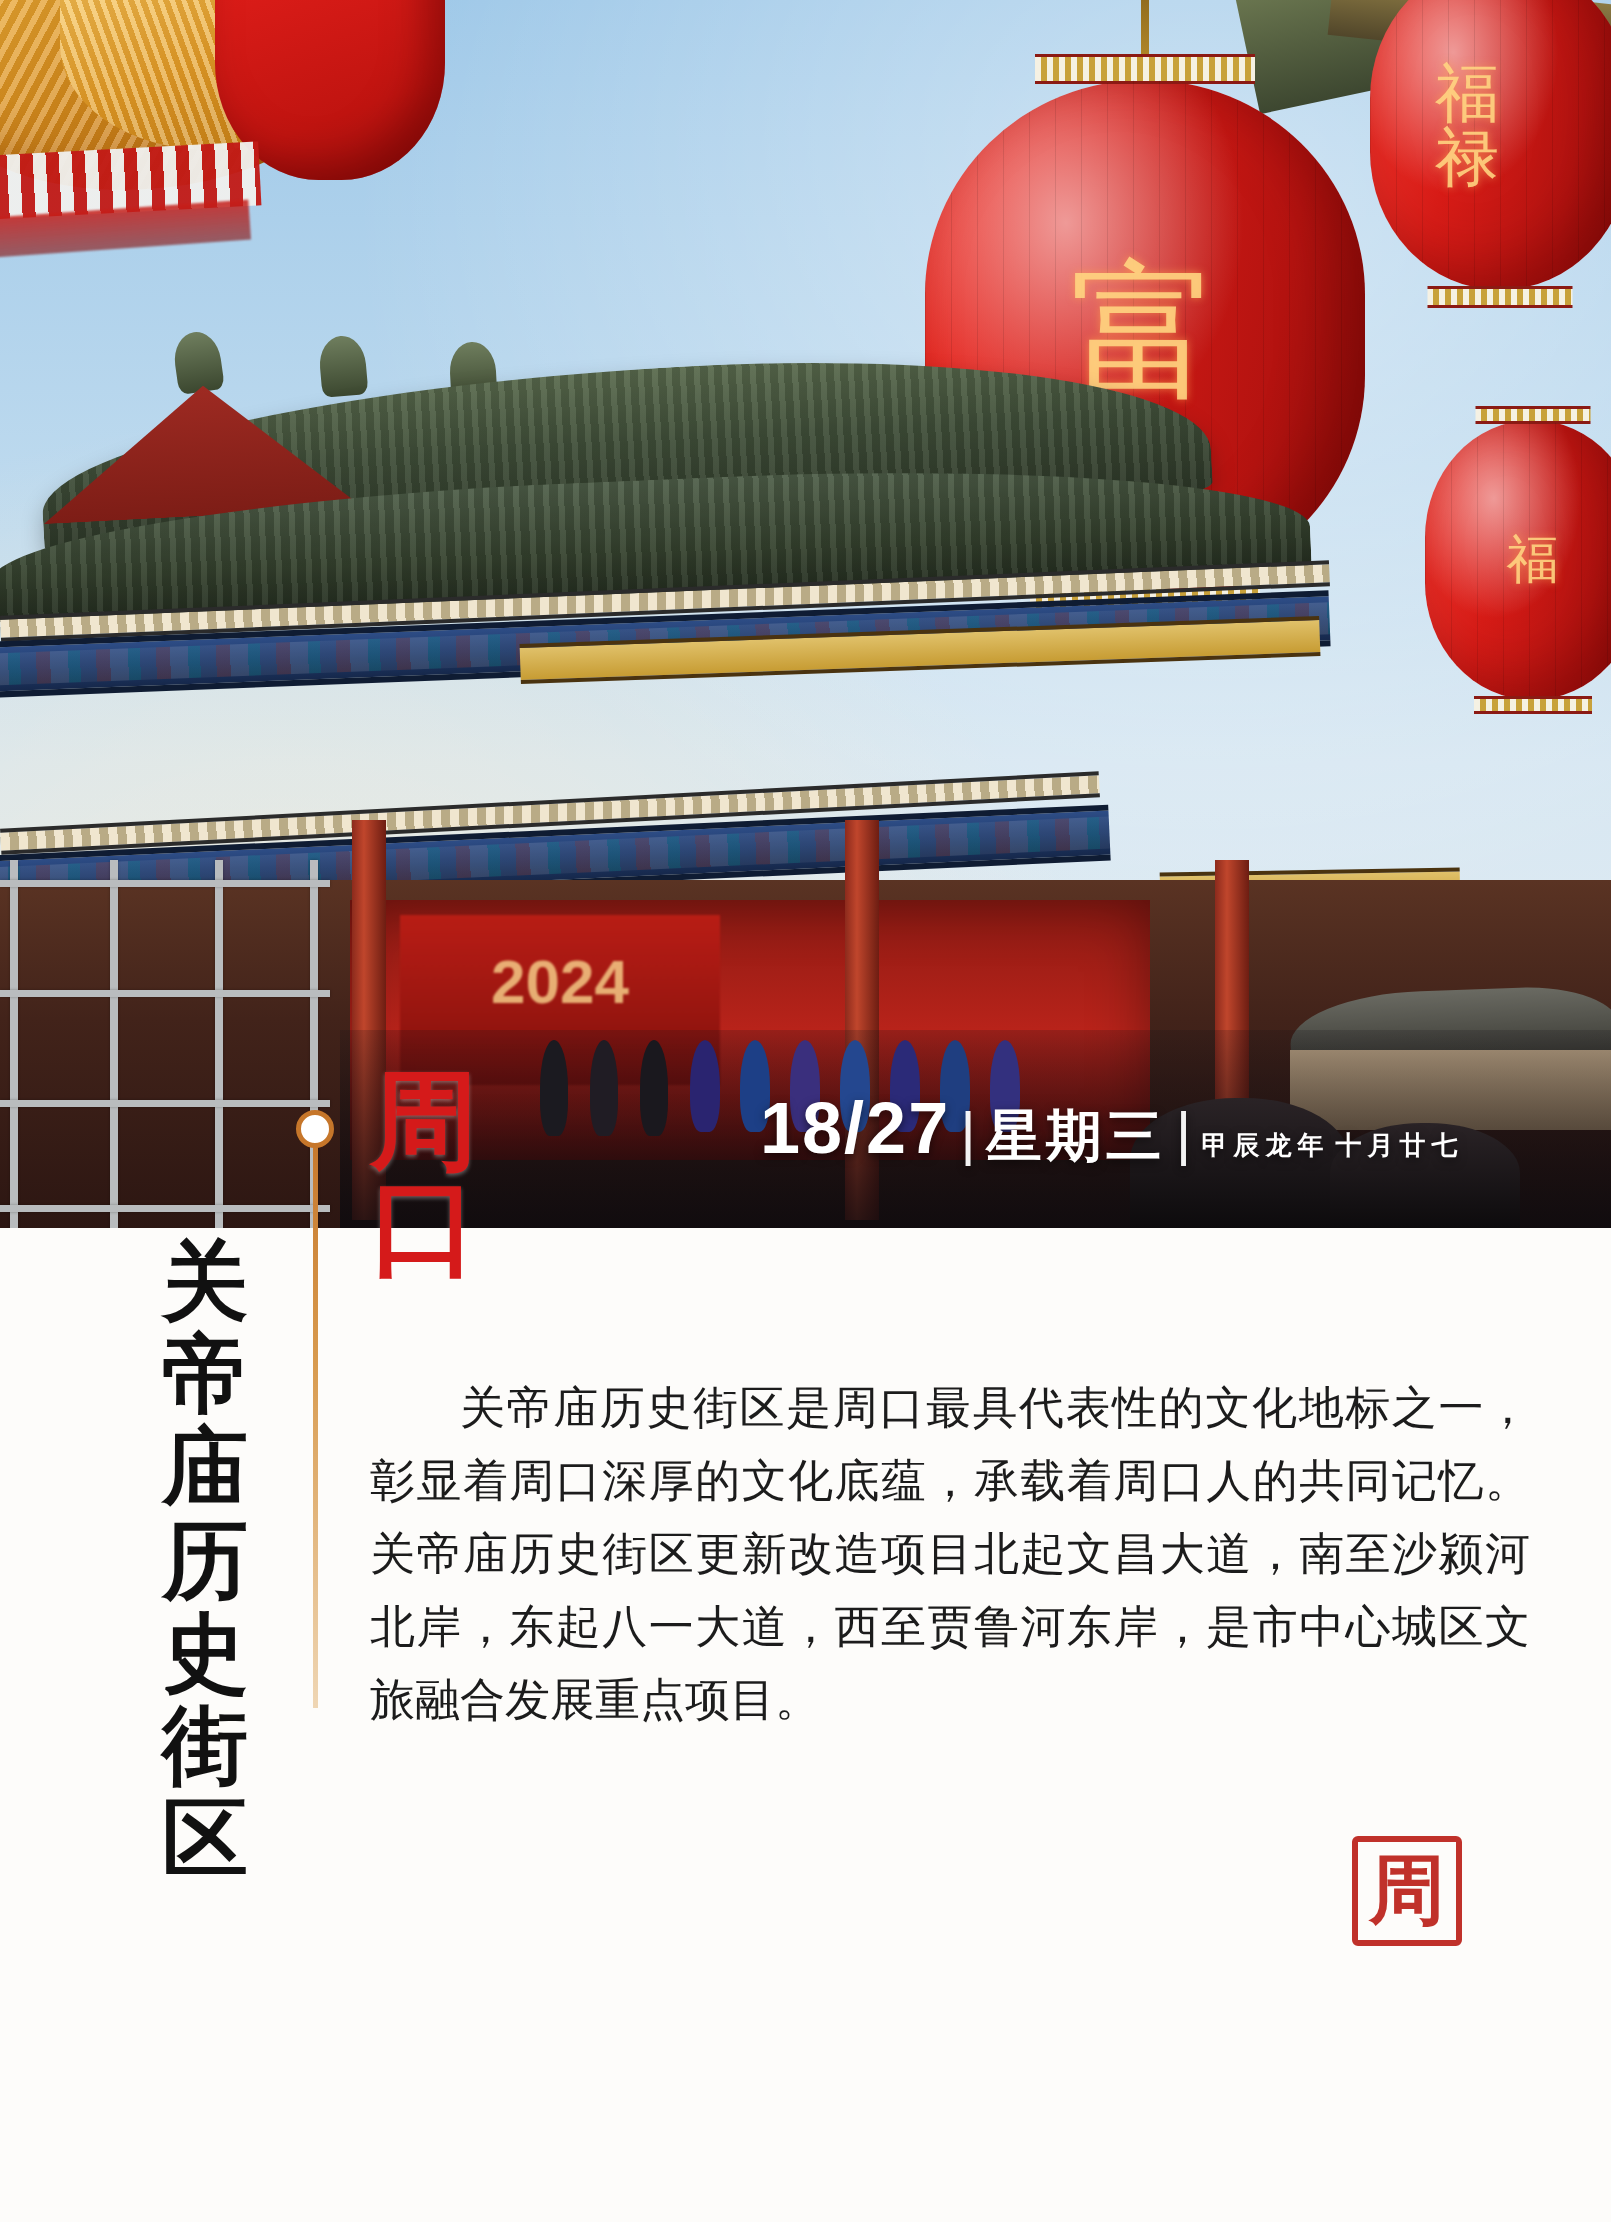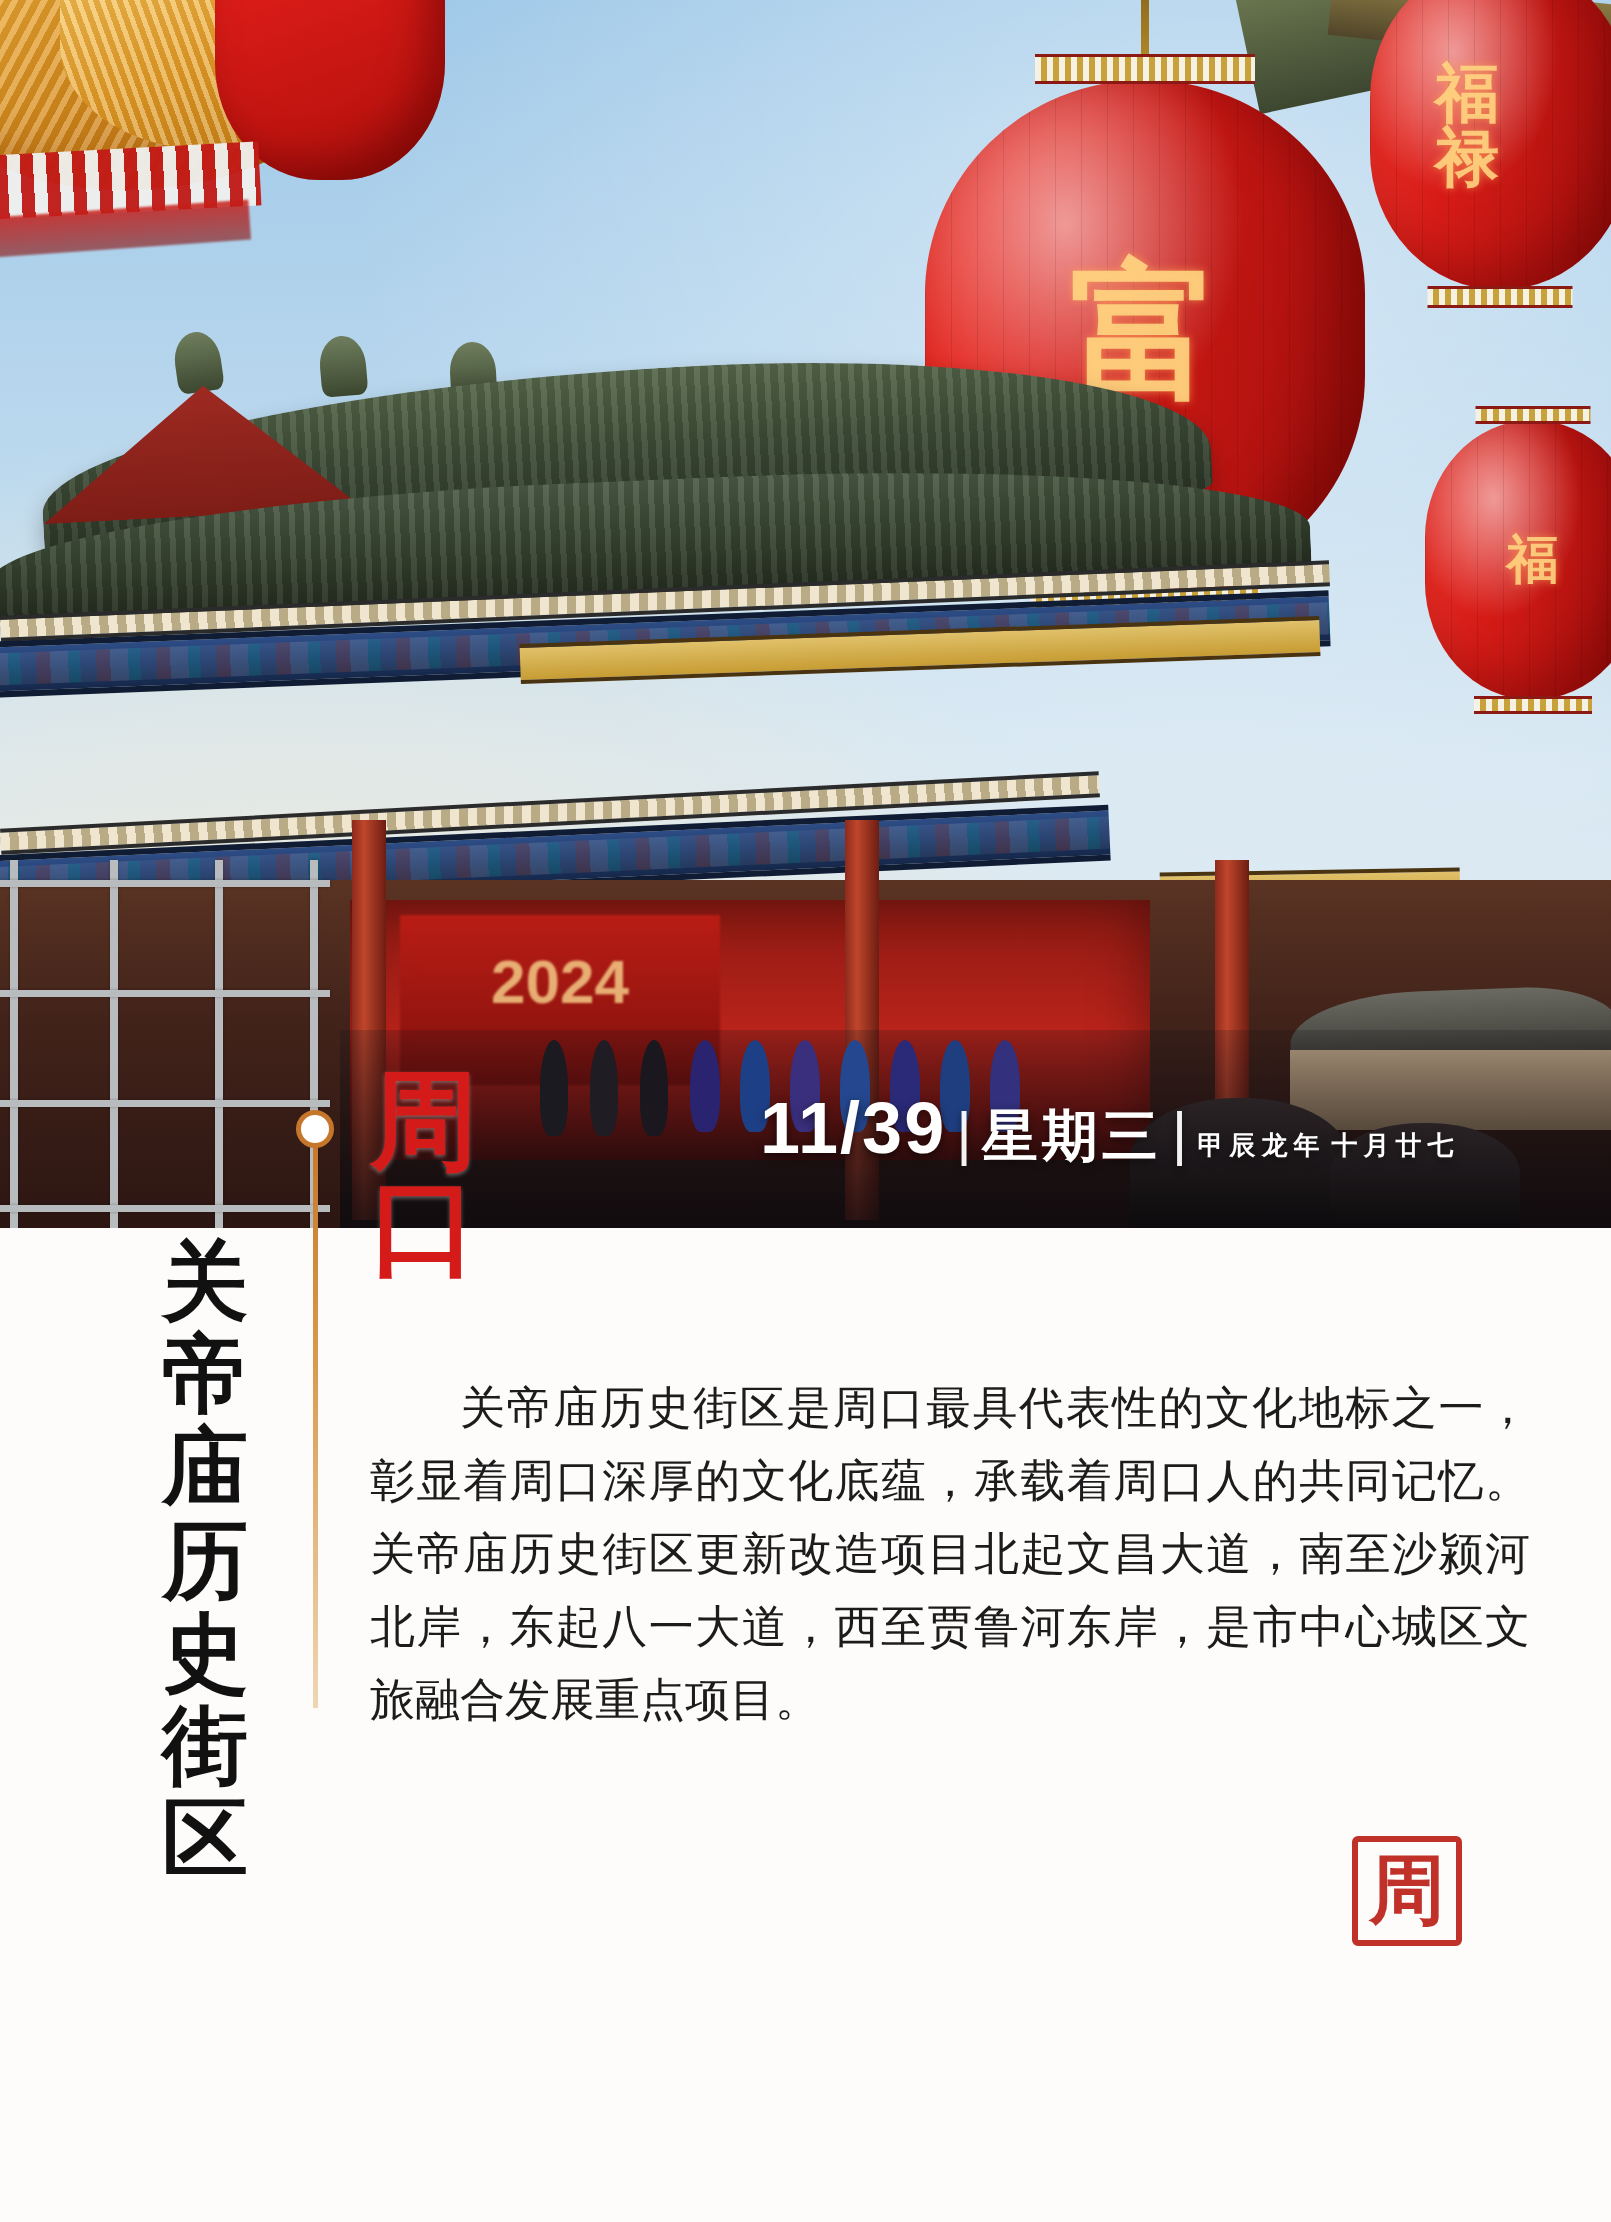--- a/index.html
+++ b/index.html
@@ -88,21 +88,21 @@
   }
   .lan .cap, .lan .base {
     position: absolute; left: 50%; transform: translateX(-50%);
     background: repeating-linear-gradient(90deg, #f5f1e3 0 6px, #c8a13a 6px 12px);
     border-top: 3px solid #8b1a14; border-bottom: 3px solid #8b1a14;
   }
   .lan .glyph {
     position: absolute; left: 50%; top: 50%;
     transform: translate(-50%,-50%);
     color: rgba(255,214,130,0.88);
-    font-weight: 700;
+    font-weight: 400;
     text-shadow: 0 0 8px rgba(255,160,80,0.7);
   }
   .lan-1 { left: 925px; top: 80px; width: 440px; height: 510px; }
   .lan-1 .cap { top: -26px; width: 220px; height: 30px; }
   .lan-1 .base { bottom: -28px; width: 230px; height: 32px; }
   .lan-1 .glyph { font-size: 150px; }
   .lan-1 .cord {
     position: absolute; left: 50%; top: -160px; width: 8px; height: 150px;
     background: linear-gradient(180deg,#6b4a12,#b58b2a);
     transform: translateX(-50%);
@@ -411,21 +411,21 @@
   <div class="perf" style="left:740px;width:30px;height:92px;background:#1d3f86;"></div>
   <div class="perf" style="left:790px;width:30px;height:92px;background:#3a2f7d;"></div>
   <div class="perf" style="left:840px;width:30px;height:92px;background:#24478f;"></div>
   <div class="perf" style="left:890px;width:30px;height:92px;background:#2b2a78;"></div>
   <div class="perf" style="left:940px;width:30px;height:92px;background:#1f3e80;"></div>
   <div class="perf" style="left:990px;width:30px;height:92px;background:#33307e;"></div>
   <div class="silhouette" style="left:1130px;width:220px;height:130px;"></div>
   <div class="silhouette" style="left:1330px;width:190px;height:105px;"></div>
 
   <div class="date-strip">
-    <div class="date-big">11/39</div>
+    <div class="date-big">18/27</div>
     <div class="date-sep">|</div>
     <div class="date-week">星期三</div>
     <div class="date-sep">|</div>
     <div class="lunar-col">
       <span>甲辰龙年</span>
       <span>十月廿七</span>
     </div>
   </div>
 </div>
 

